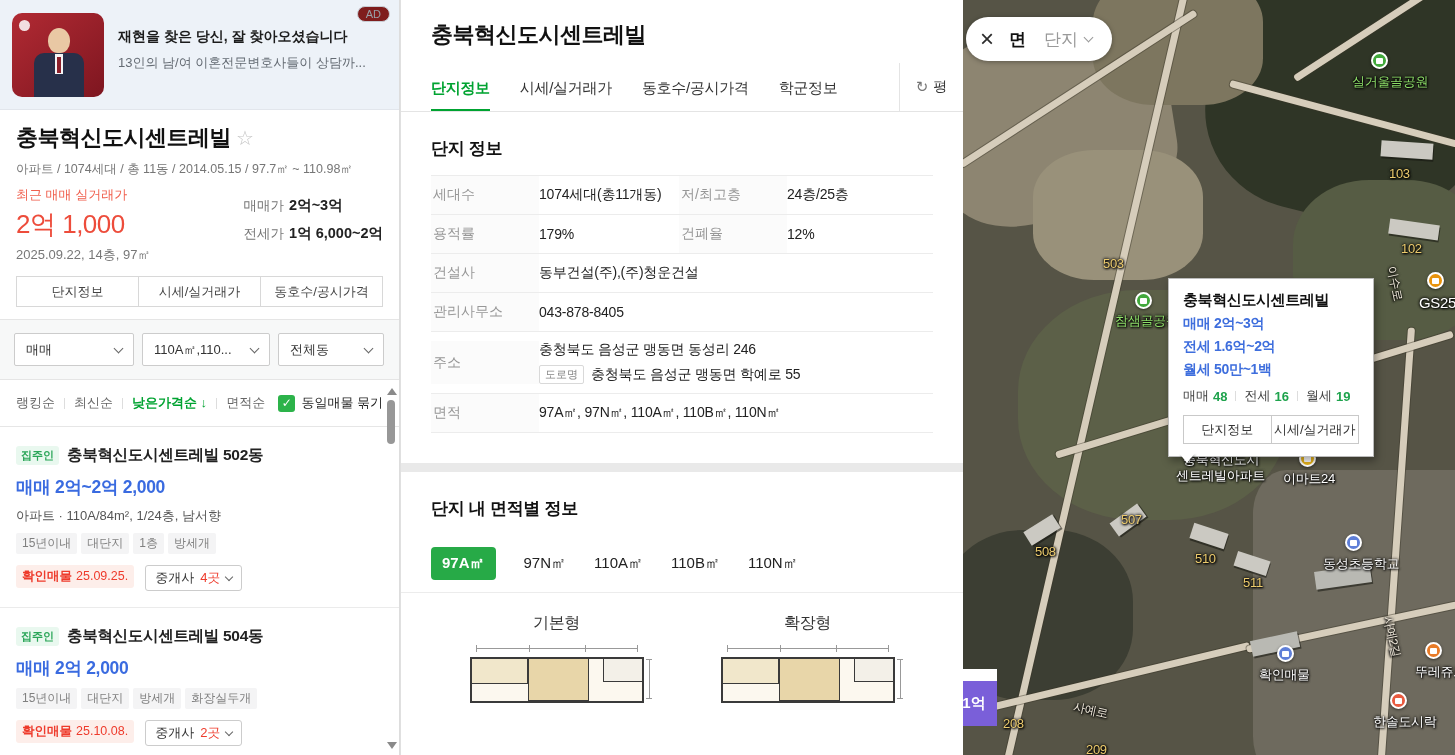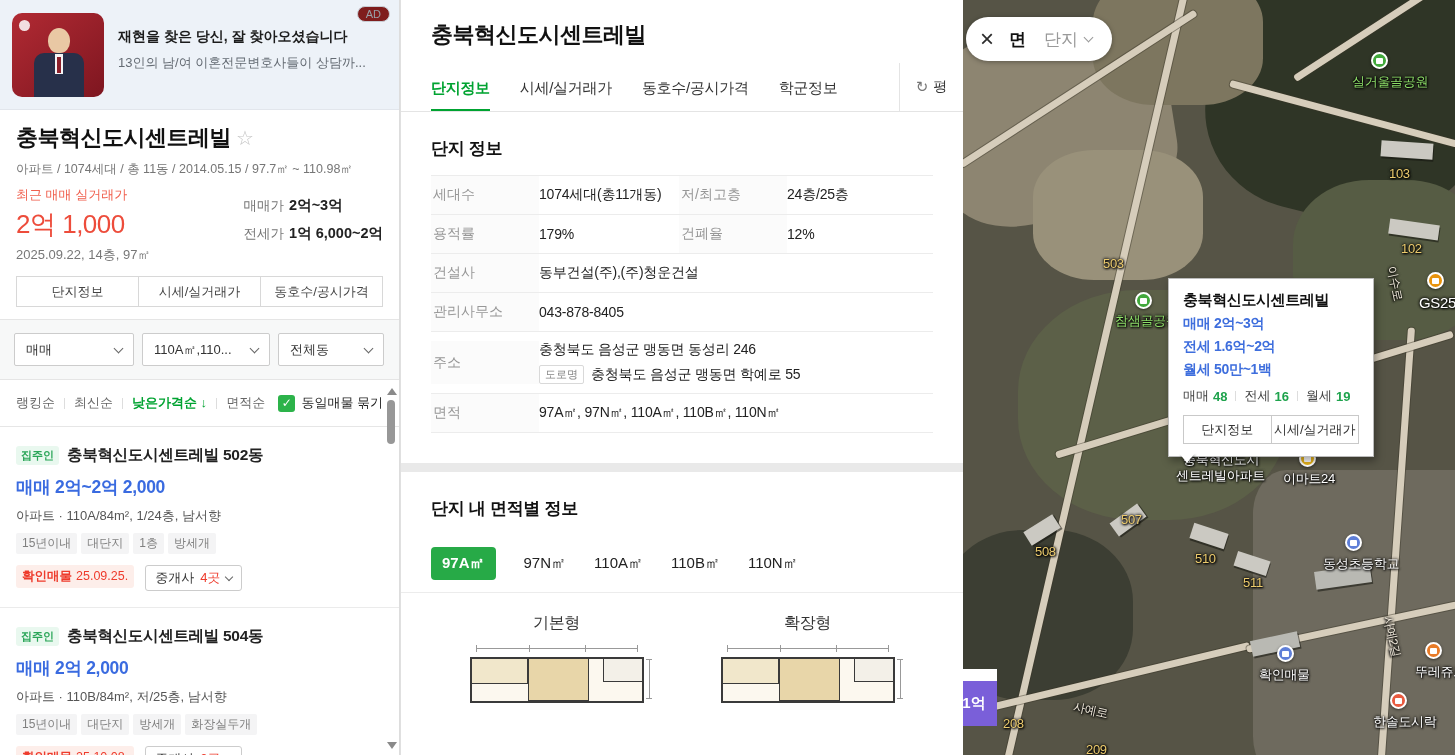--- a/index.html
+++ b/index.html
@@ -241,21 +241,20 @@
           </span>
       </div>
     </div>
 
     <div class="card">
       <div class="card-head">
         <span class="owner-badge">집주인</span>
         <span class="card-title">충북혁신도시센트레빌 504동</span>
       </div>
       <div class="card-price">매매 2억 2,000</div>
-      <div class="card-detail">아파트 · 110B/84m², 저/25층, 남서향</div>
       <div class="card-tags">
         <span class="tag">15년이내</span>
         <span class="tag">대단지</span>
         <span class="tag">방세개</span>
         <span class="tag">화장실두개</span>
       </div>
       <div class="card-foot">
         <span class="confirm"><b>확인매물</b><span>25.10.08.</span></span>
         <span class="agent-btn">
             <span>중개사</span>

